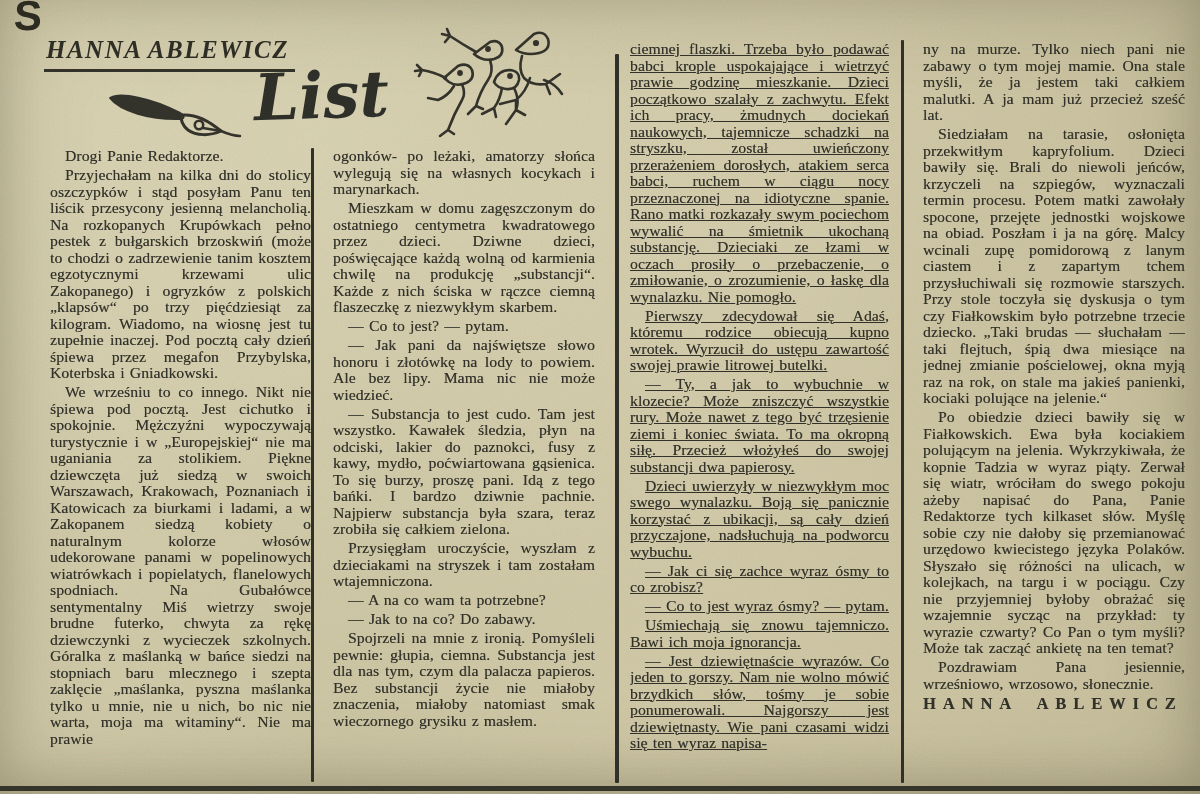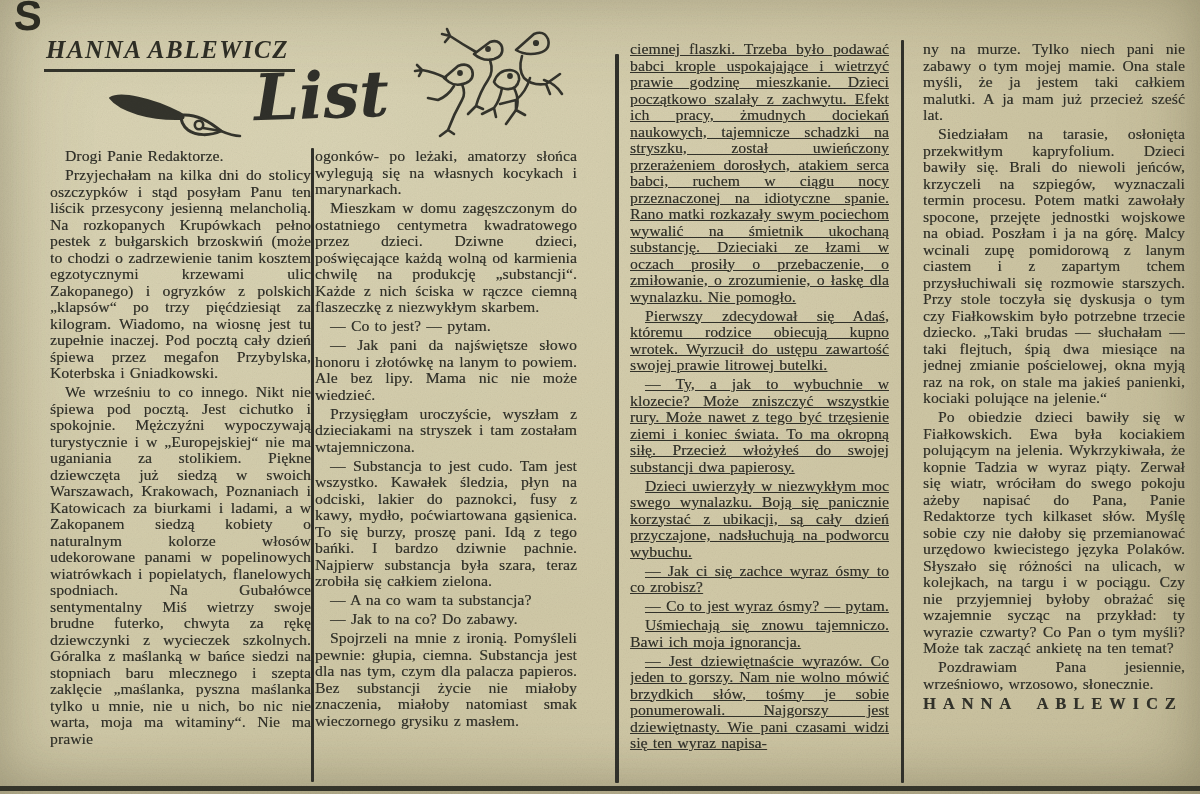--- a/index.html
+++ b/index.html
@@ -47,21 +47,21 @@
   .hrule-bottom{position:absolute;left:0;top:786px;width:1200px;height:4.5px;background:#35352a;}
 
   
   .col{
     position:absolute;overflow:hidden;
     font-size:15.6px;line-height:16.5px;text-align:justify;
     color:#32322a;letter-spacing:.1px;word-spacing:1.2px;
     text-shadow:.3px 0 0 rgba(50,50,42,.55);
   }
   .col-1{left:50px;top:148px;width:261px;height:632px;}
-  .col-2{left:315px;top:148px;width:262px;height:632px;}
+  .col-2{left:333px;top:148px;width:262px;height:632px;}
   .col-3{left:630px;top:41px;width:259px;height:741px;text-decoration:underline;}
   .col-4{left:923px;top:41px;width:262px;height:741px;}
   .col p{margin:0 0 2.5px 0;}
   .col p.ind{text-indent:15px;}
   .col p.salutation{text-indent:15px;}
   .col p.signature{
     margin-top:4px;font-weight:bold;letter-spacing:.42em;word-spacing:.55em;
     font-size:16.5px;text-align:left;white-space:nowrap;
   }
   svg.line-art{stroke:#34342c;fill:none;stroke-linecap:round;stroke-linejoin:round;}
@@ -120,24 +120,24 @@
 
   <div class="col col-1">
       <p class="ind salutation">Drogi Panie Redaktorze.</p>
       <p class="ind ">Przyjechałam na kilka dni do stolicy oszczypków i stąd posyłam Panu ten liścik przesycony jesienną melancholią. Na rozkopanych Krupówkach pełno pestek z bułgarskich brzoskwiń (może to chodzi o zadrzewienie tanim kosztem egzotycznymi krzewami ulic Zakopanego) i ogryzków z polskich „klapsów“ po trzy pięćdziesiąt za kilogram. Wiadomo, na wiosnę jest tu zupełnie inaczej. Pod pocztą cały dzień śpiewa przez megafon Przybylska, Koterbska i Gniadkowski.</p>
       <p class="ind ">We wrześniu to co innego. Nikt nie śpiewa pod pocztą. Jest cichutko i spokojnie. Mężczyźni wypoczywają turystycznie i w „Europejskiej“ nie ma uganiania za stolikiem. Piękne dziewczęta już siedzą w swoich Warszawach, Krakowach, Poznaniach i Katowicach za biurkami i ladami, a w Zakopanem siedzą kobiety o naturalnym kolorze włosów udekorowane panami w popelinowych wiatrówkach i popielatych, flanelowych spodniach. Na Gubałówce sentymentalny Miś wietrzy swoje brudne futerko, chwyta za rękę dziewczynki z wycieczek szkolnych. Góralka z maślanką w bańce siedzi na stopniach baru mlecznego i szepta zaklęcie „maślanka, pyszna maślanka tylko u mnie, nie u nich, bo nic nie warta, moja ma witaminy“. Nie ma prawie</p>
     </div>
   <div class="col col-2">
       <p class="">ogonków- po leżaki, amatorzy słońca wylegują się na własnych kocykach i marynarkach.</p>
       <p class="ind ">Mieszkam w domu zagęszczonym do ostatniego centymetra kwadratowego przez dzieci. Dziwne dzieci, poświęcające każdą wolną od karmienia chwilę na produkcję „substancji“. Każde z nich ściska w rączce ciemną flaszeczkę z niezwykłym skarbem.</p>
       <p class="ind ">— Co to jest? — pytam.</p>
-      <p class="ind ">— Jak pani da najświętsze słowo honoru i złotówkę na lanym to powiem. Ale bez lipy. Mama nic nie może wiedzieć.</p>
+      <p class="ind ">— Jak pani da najświętsze słowo honoru i złotówkę na lody to powiem. Ale bez lipy. Mama nic nie może wiedzieć.</p>
+      <p class="ind ">— Substancja to jest cudo. Tam jest wszystko. Kawałek śledzia, płyn na odciski, lakier do paznokci, fusy z kawy, mydło, poćwiartowana gąsienica. To się burzy, proszę pani. Idą z tego bańki. I bardzo dziwnie pachnie. Najpierw substancja była szara, teraz zrobiła się całkiem zielona.</p>
       <p class="ind ">Przysięgłam uroczyście, wyszłam z dzieciakami na stryszek i tam zostałam wtajemniczona.</p>
-      <p class="ind ">— Substancja to jest cudo. Tam jest wszystko. Kawałek śledzia, płyn na odciski, lakier do paznokci, fusy z kawy, mydło, poćwiartowana gąsienica. To się burzy, proszę pani. Idą z tego bańki. I bardzo dziwnie pachnie. Najpierw substancja była szara, teraz zrobiła się całkiem zielona.</p>
-      <p class="ind ">— A na co wam ta substancja?</p>
+      <p class="ind ">— A na co wam ta potrzebne?</p>
       <p class="ind ">— Jak to na co? Do zabawy.</p>
       <p class="ind ">Spojrzeli na mnie z ironią. Pomyśleli pewnie: głupia, ciemna. Substancja jest dla nas tym, czym dla palacza papieros. Bez substancji życie nie miałoby znaczenia, miałoby natomiast smak wieczornego grysiku z masłem.</p>
     </div>
   <div class="col col-3">
       <p class="">ciemnej flaszki. Trzeba było podawać babci krople uspokajające i wietrzyć prawie godzinę mieszkanie. Dzieci początkowo szalały z zachwytu. Efekt ich pracy, żmudnych dociekań naukowych, tajemnicze schadzki na stryszku, został uwieńczony przerażeniem dorosłych, atakiem serca babci, ruchem w ciągu nocy przeznaczonej na idiotyczne spanie. Rano matki rozkazały swym pociechom wywalić na śmietnik ukochaną substancję. Dzieciaki ze łzami w oczach prosiły o przebaczenie, o zmiłowanie, o zrozumienie, o łaskę dla wynalazku. Nie pomogło.</p>
       <p class="ind ">Pierwszy zdecydował się Adaś, któremu rodzice obiecują kupno wrotek. Wyrzucił do ustępu zawartość swojej prawie litrowej butelki.</p>
       <p class="ind ">— Ty, a jak to wybuchnie w klozecie? Może zniszczyć wszystkie rury. Może nawet z tego być trzęsienie ziemi i koniec świata. To ma okropną siłę. Przecież włożyłeś do swojej substancji dwa papierosy.</p>
       <p class="ind ">Dzieci uwierzyły w niezwykłym moc swego wynalazku. Boją się panicznie korzystać z ubikacji, są cały dzień przyczajone, nadsłuchują na podworcu wybuchu.</p>
       <p class="ind ">— Jak ci się zachce wyraz ósmy to co zrobisz?</p>
       <p class="ind ">— Co to jest wyraz ósmy? — pytam.</p>

